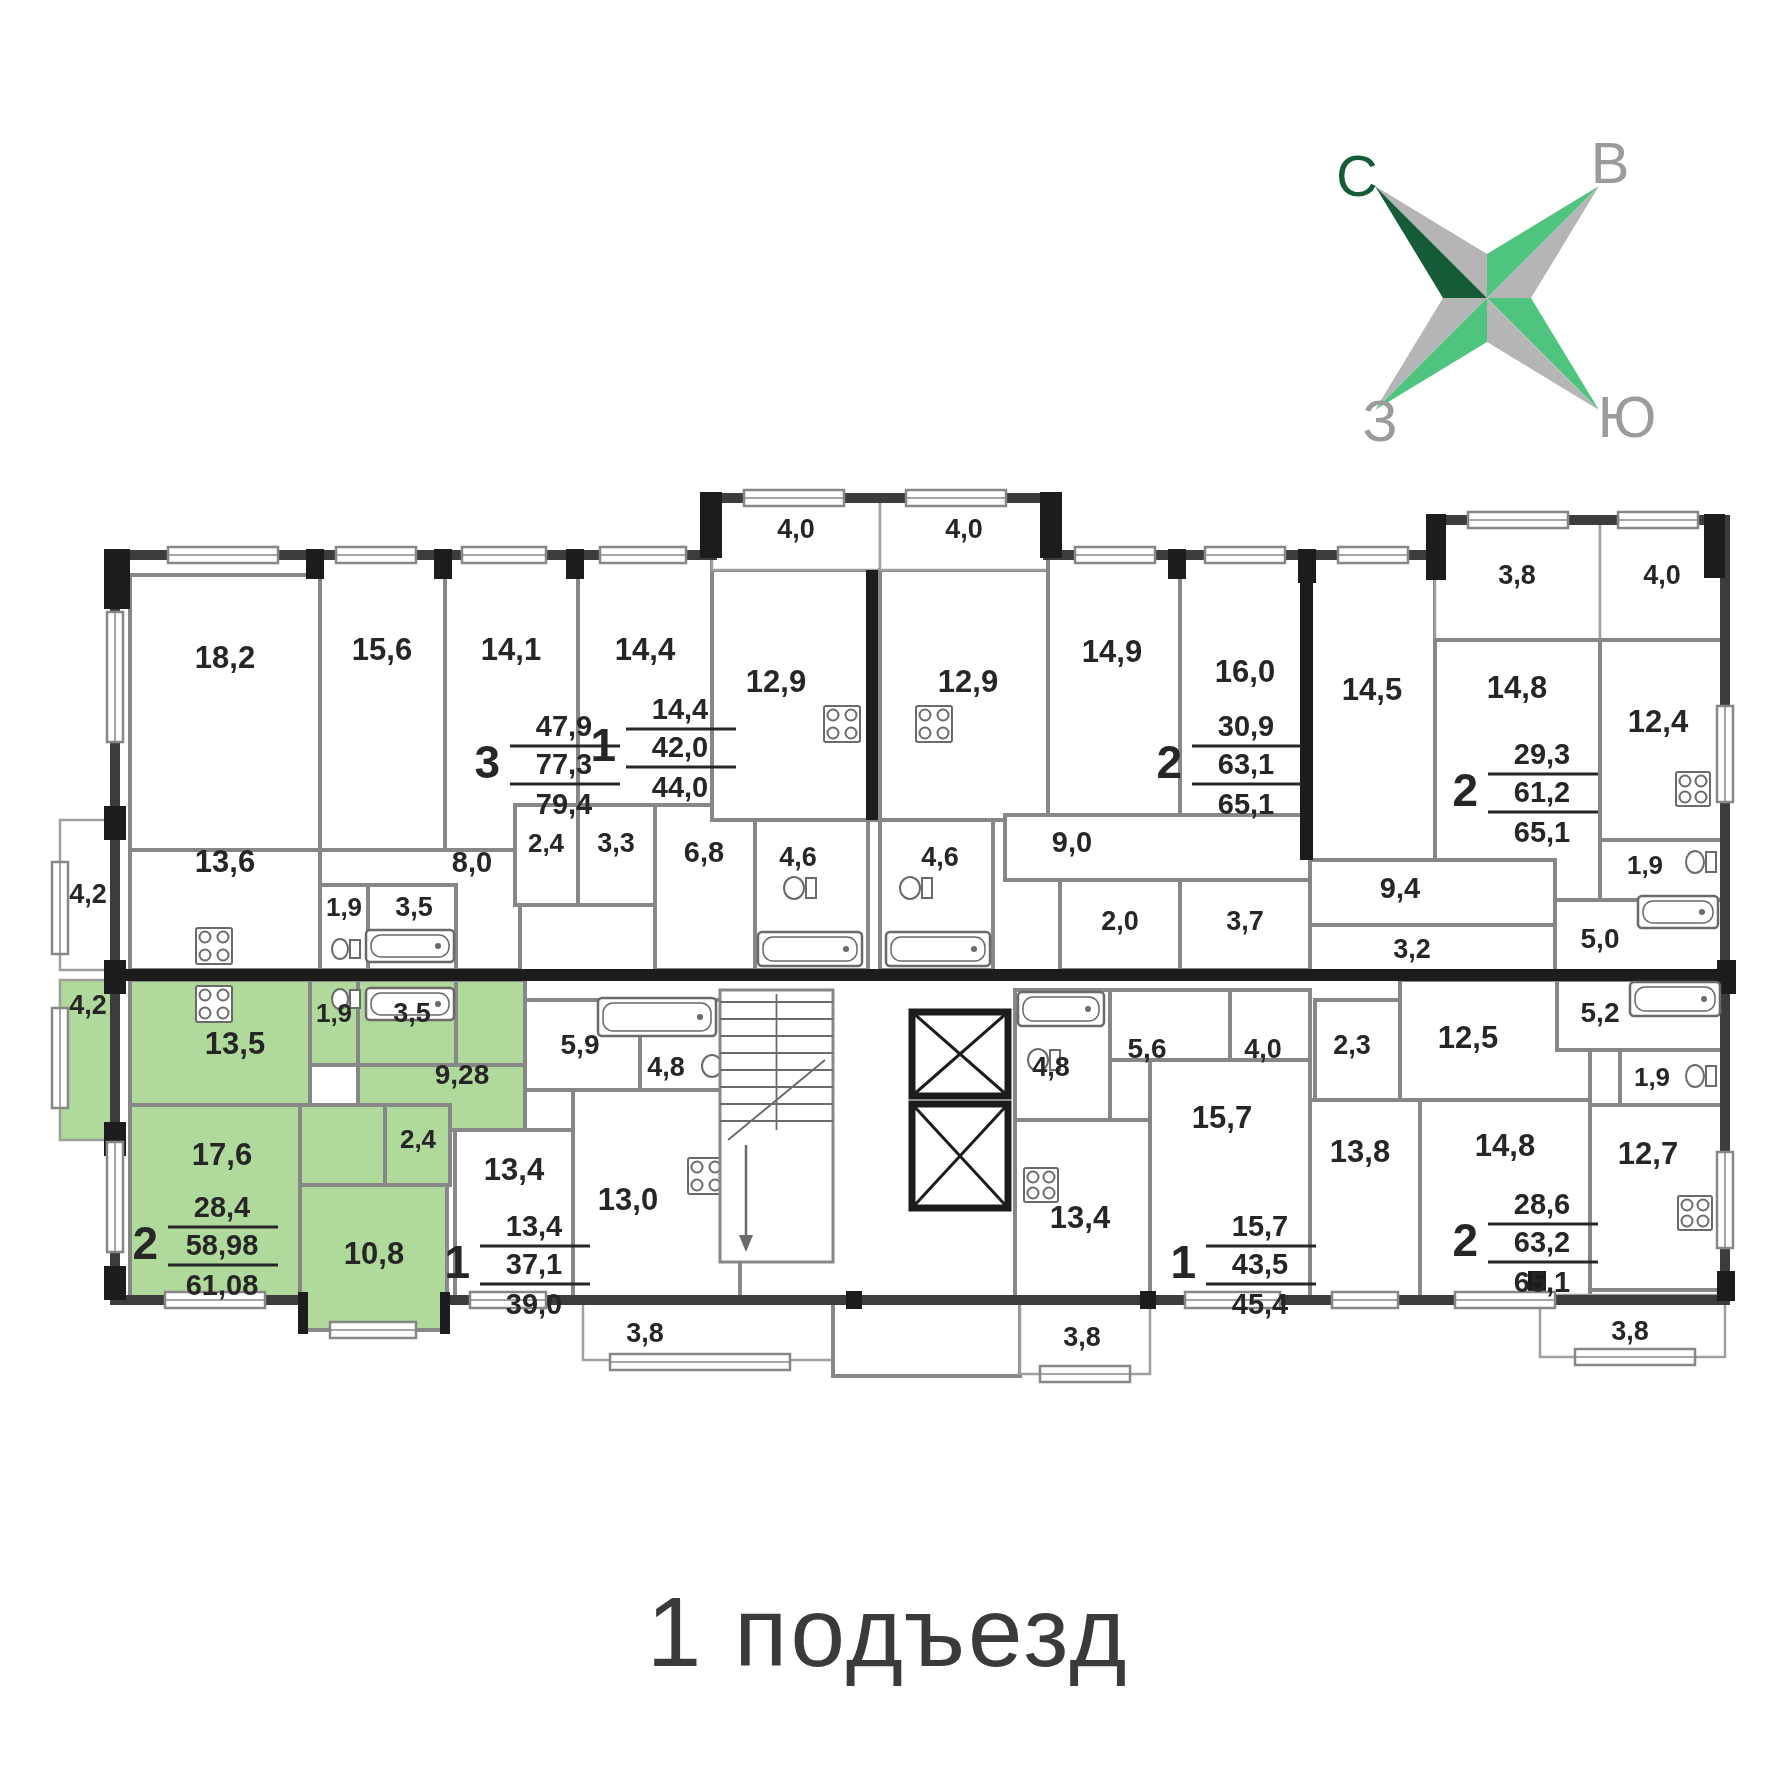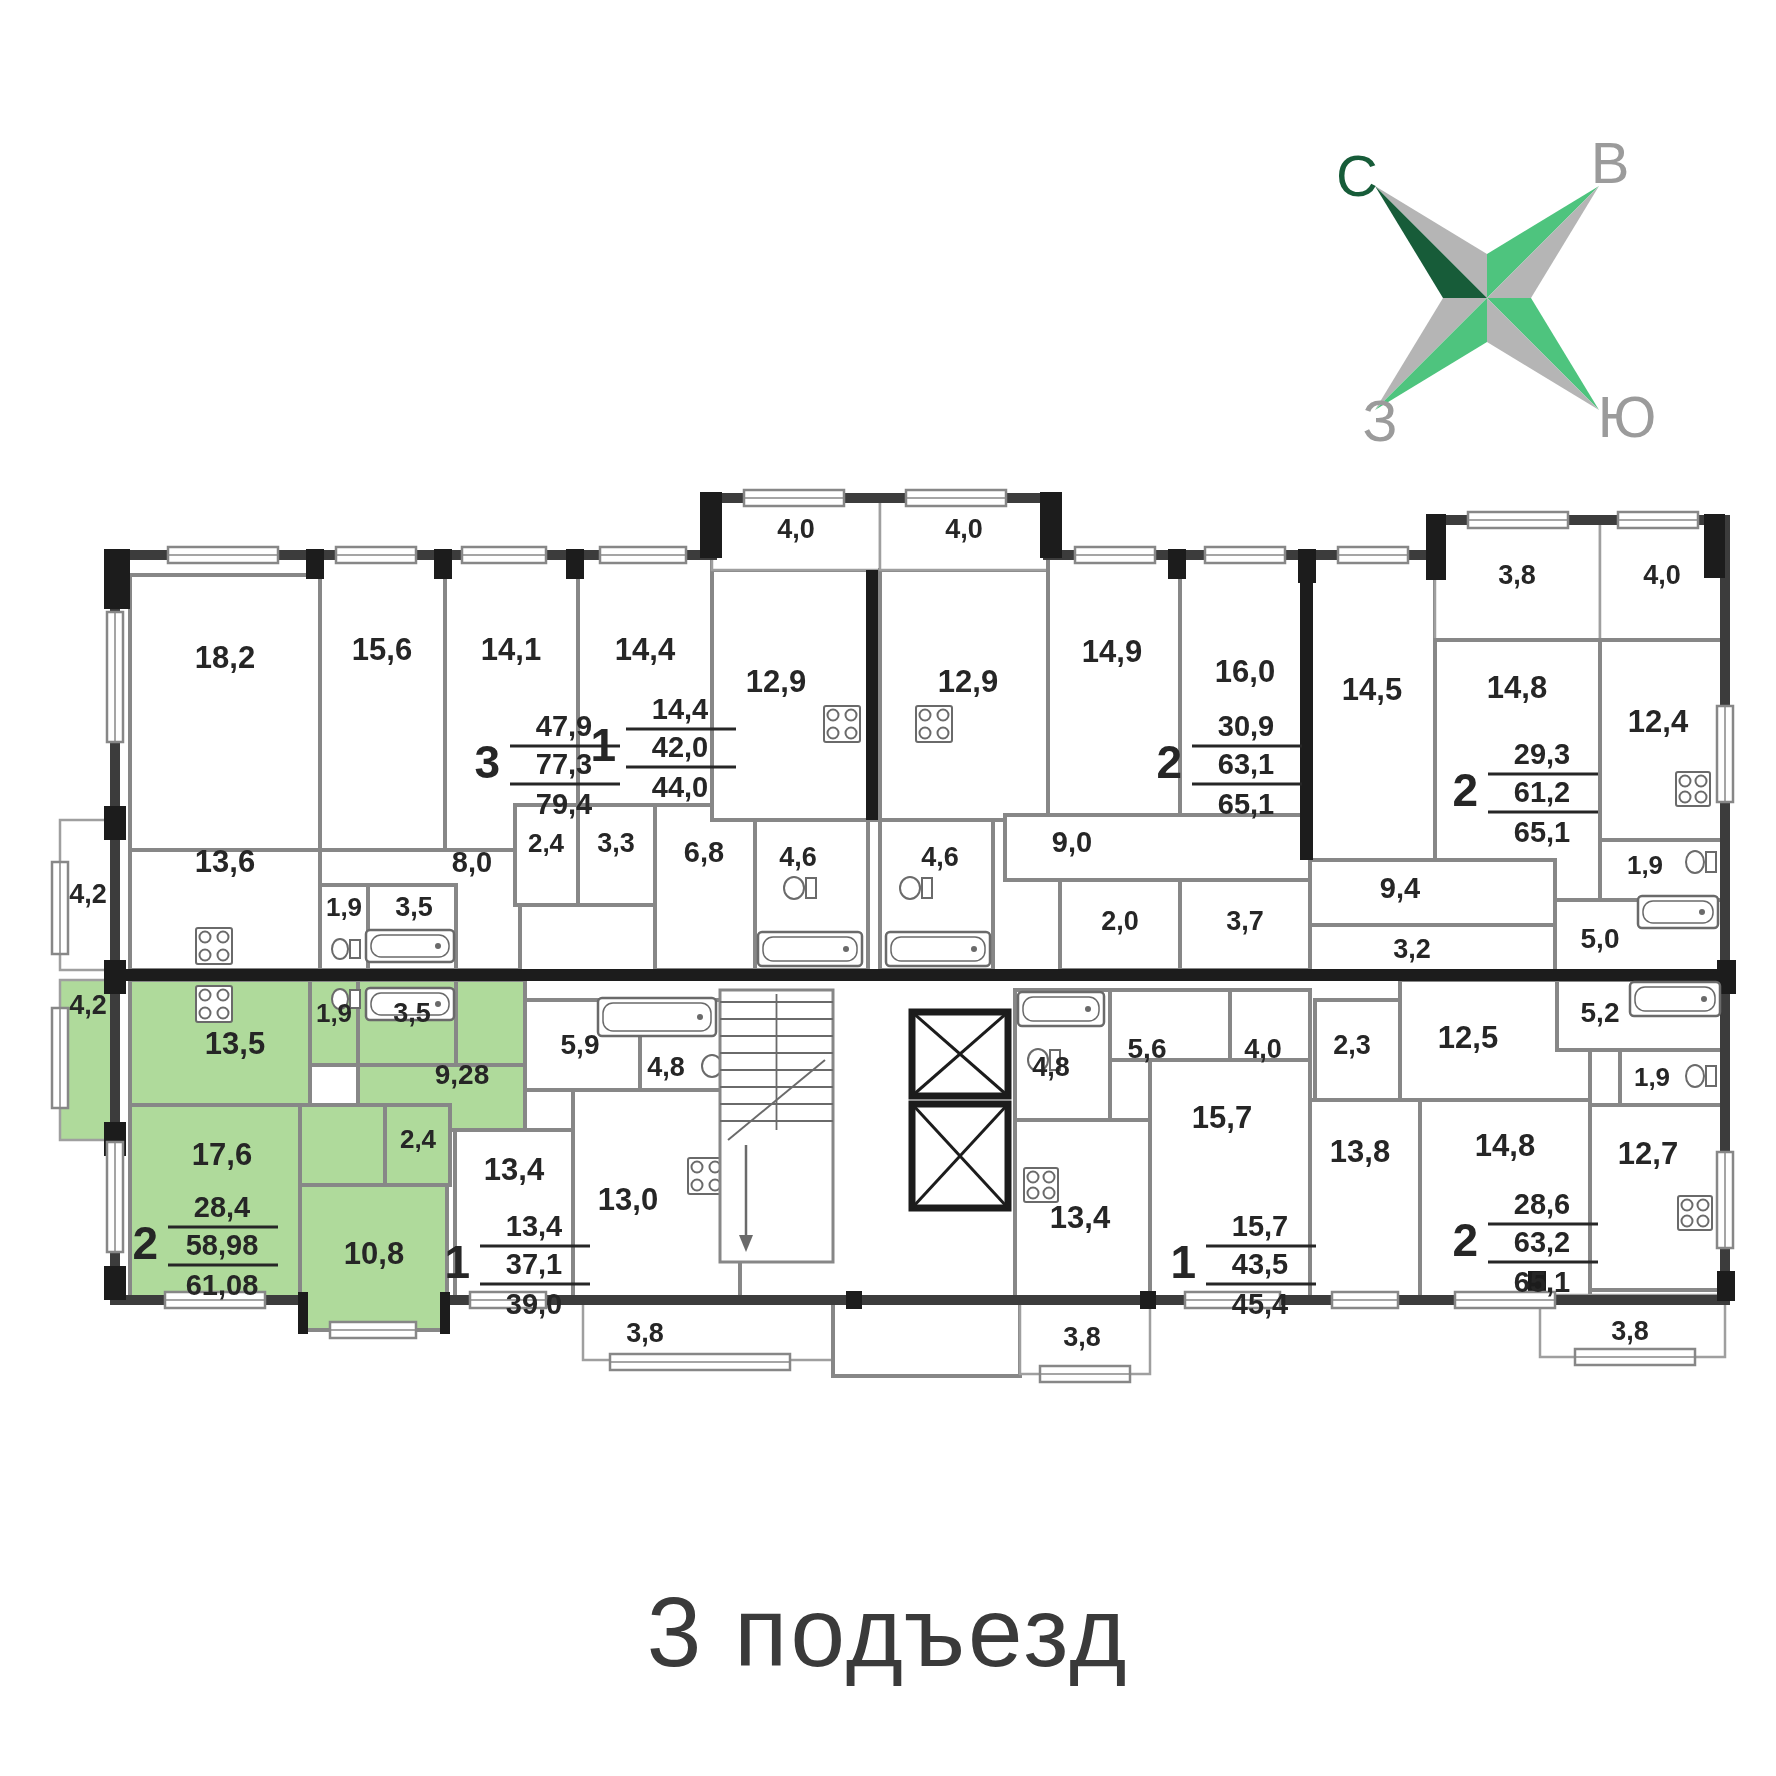--- a/index.html
+++ b/index.html
@@ -450,13 +450,13 @@
   <polygon points="207,198 251,198 319,310" fill="#4ec47e"></polygon>
   <polygon points="207,198 319,310 207,242" fill="#b5b5b5"></polygon>
   <polygon points="207,198 95,310 163,198" fill="#b5b5b5"></polygon>
   <polygon points="207,198 207,242 95,310" fill="#4ec47e"></polygon>
   <text x="77" y="75" text-anchor="middle" dominant-baseline="central" font-size="58" font-weight="500" fill="#175c39">С</text>
   <text x="330" y="62" text-anchor="middle" dominant-baseline="central" font-size="58" font-weight="500" fill="#9b9b9b">В</text>
   <text x="100" y="320" text-anchor="middle" dominant-baseline="central" font-size="58" font-weight="500" fill="#9b9b9b">З</text>
   <text x="347" y="316" text-anchor="middle" dominant-baseline="central" font-size="58" font-weight="500" fill="#9b9b9b">Ю</text>
 </svg>
 
-<div class="caption">3 подъезд</div>
+<div class="caption">1 подъезд</div>
 
 </body></html>

